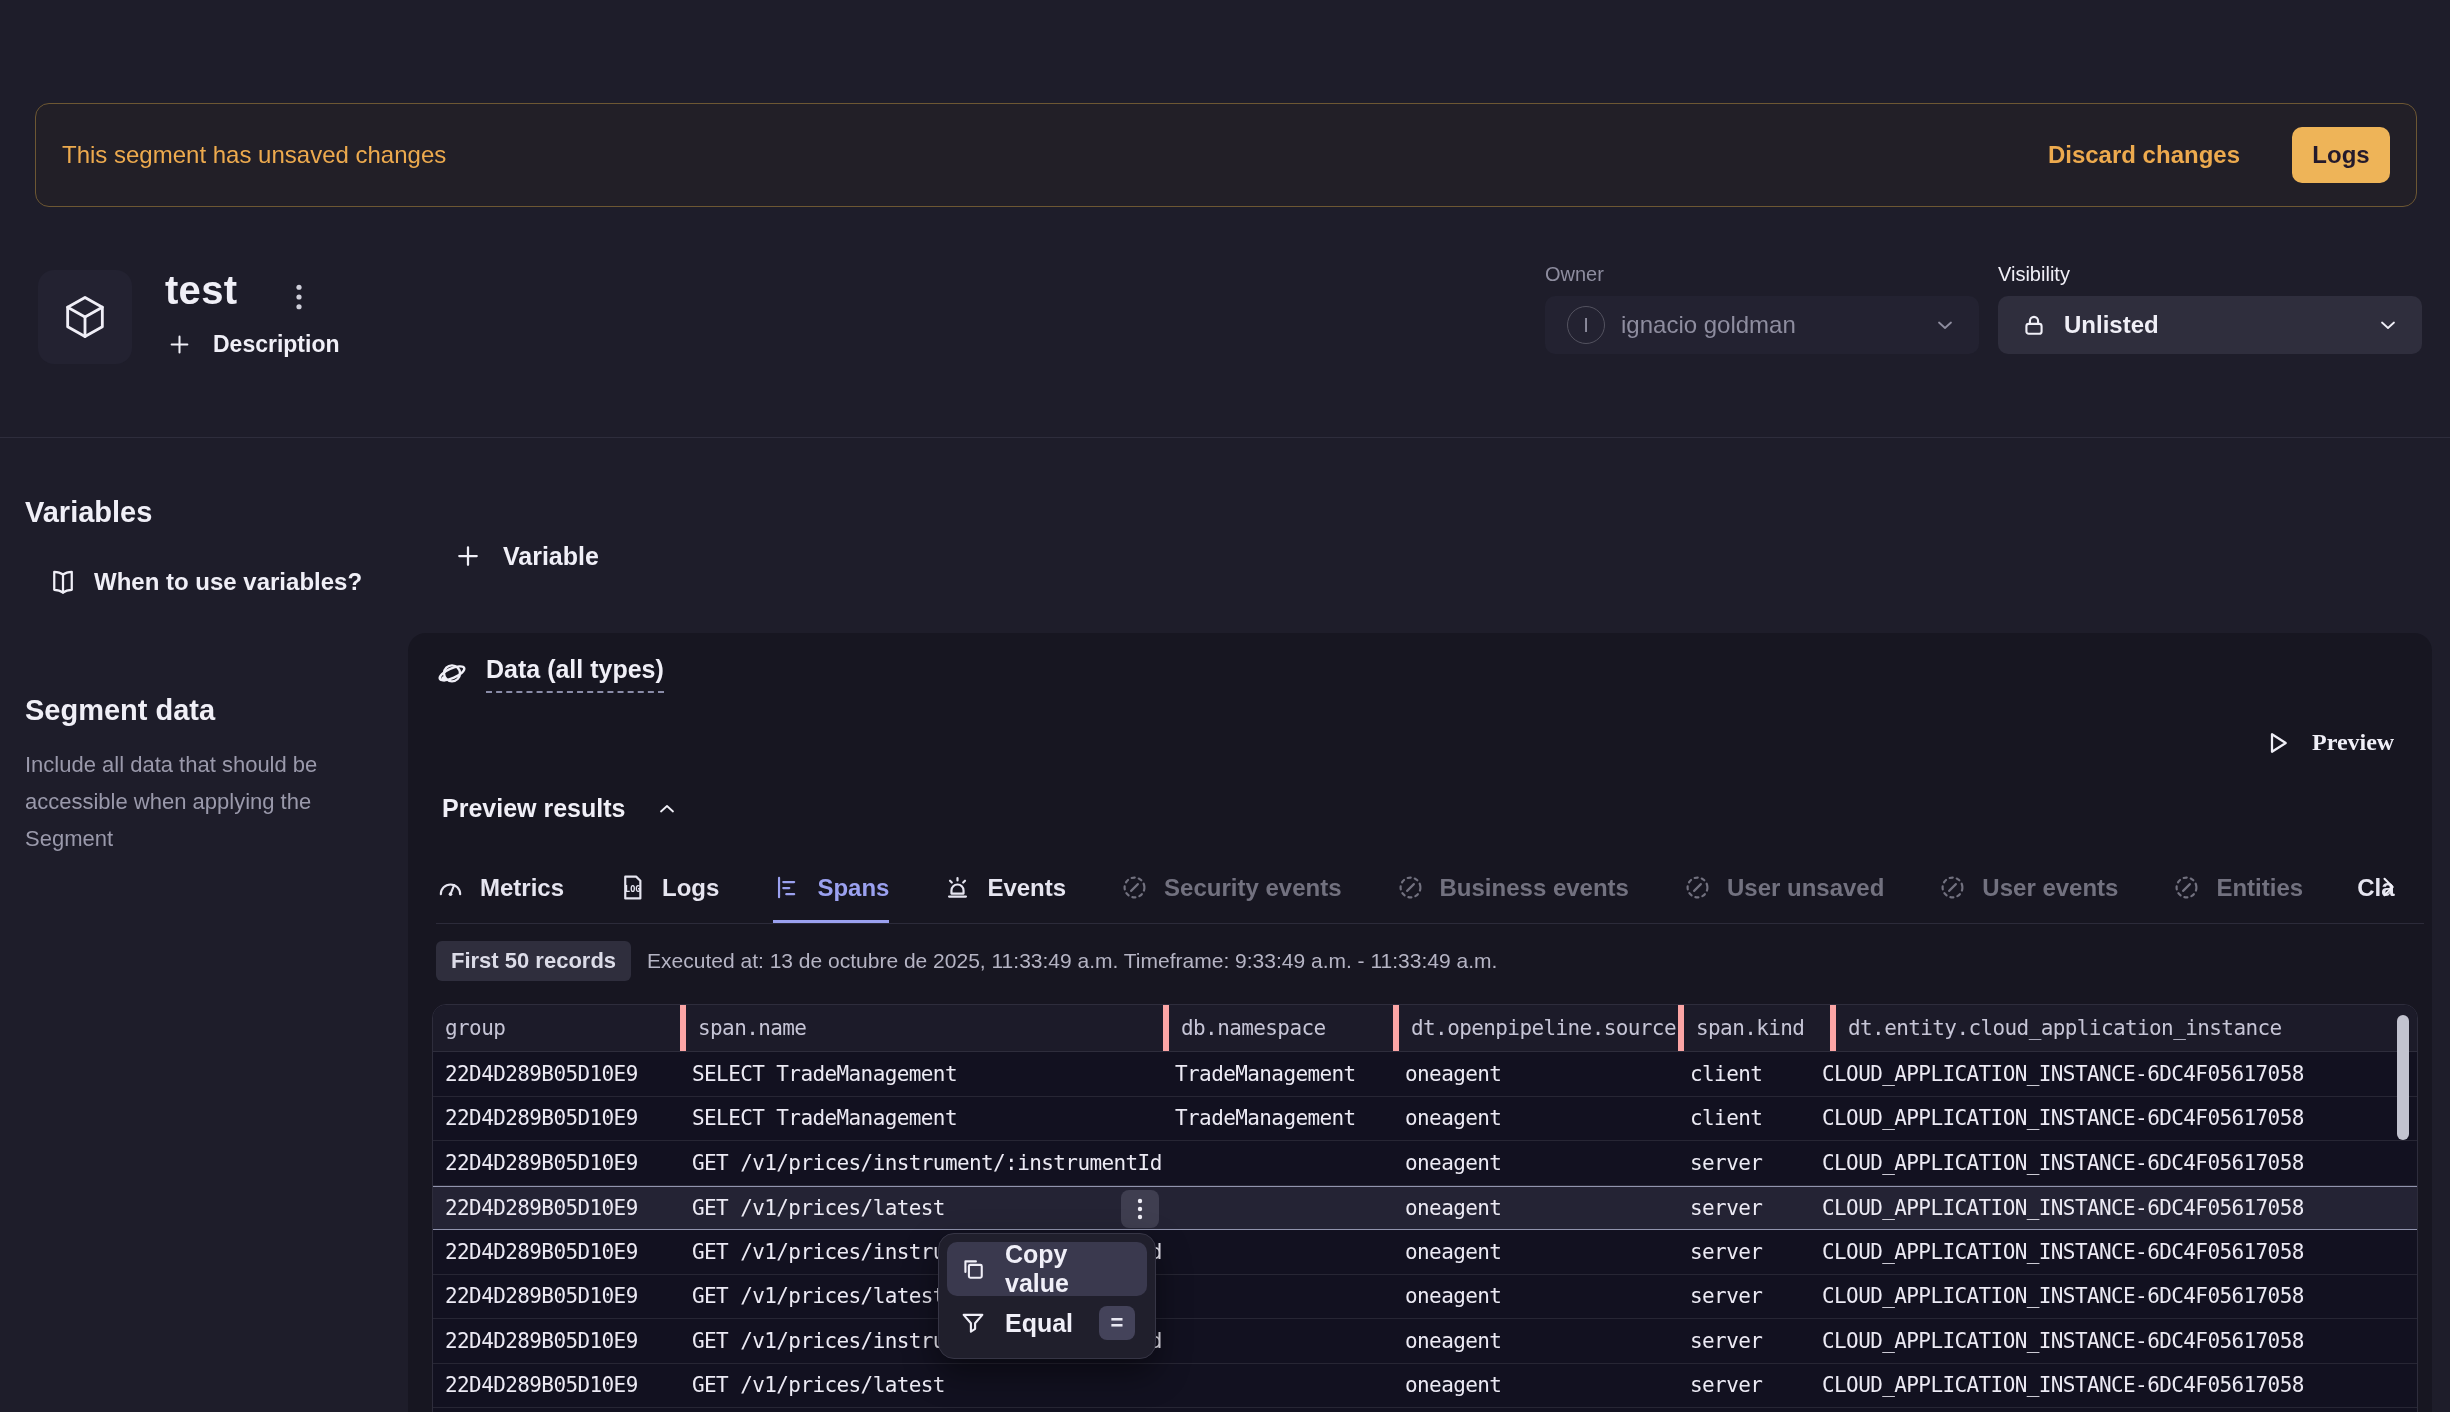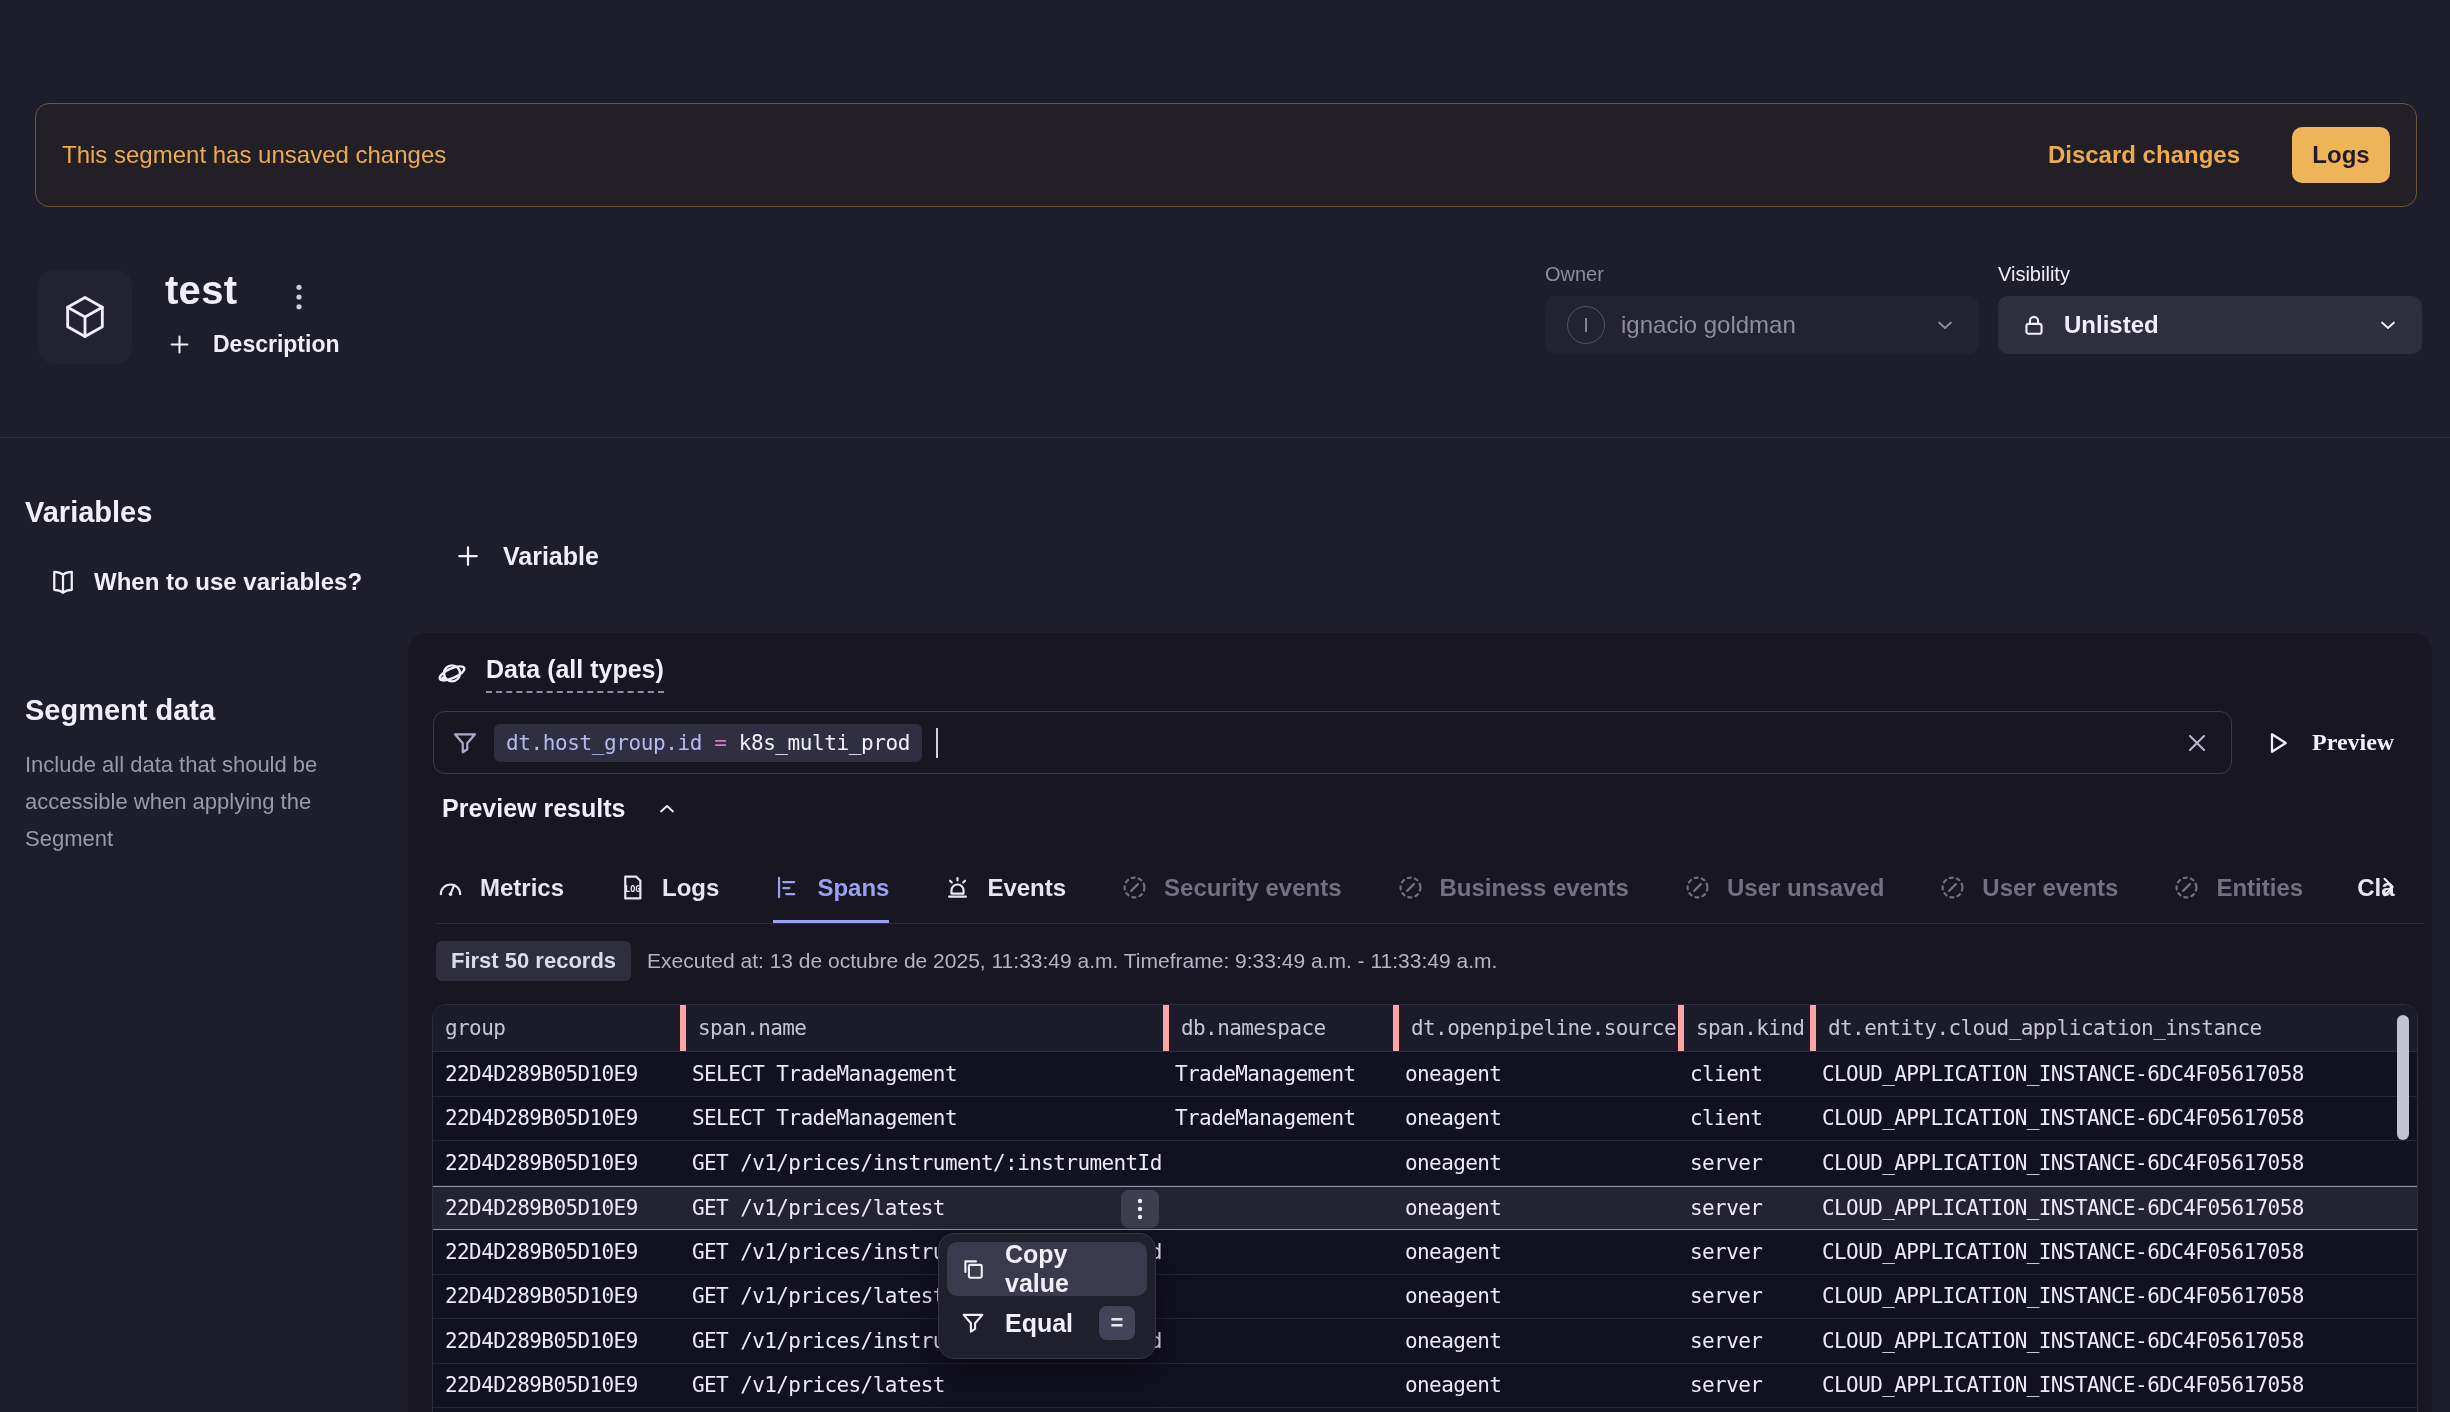--- a/index.html
+++ b/index.html
@@ -226,37 +226,20 @@
       <span>
         <svg class="ic" width="32" height="32" viewBox="0 0 24 24" stroke-width="1.7">
           <circle cx="12" cy="11.5" r="6"></circle>
           <ellipse cx="12" cy="11.5" rx="10" ry="3.6" transform="rotate(-24 12 11.5)"></ellipse>
           <circle cx="5.8" cy="15.6" r="1.9" fill="currentColor" stroke="none"></circle>
         </svg>
       </span>
       <span class="slabel">Data (all types)</span>
     </div>
 
-    <div class="filter-bar">
-      <span class="funnel">
-        <svg class="ic" width="30" height="30" viewBox="0 0 24 24" stroke-width="2">
-            <path d="M4 5h16l-6.2 7.2V17l-3.6 2.4v-7.2z"></path>
-          </svg>
-      </span>
-      <span class="chip">
-        <span class="k">dt.host_group.id</span><span class="o"> <span style="display:inline">=</span> </span><span class="v">k8s_multi_prod</span>
-      </span>
-      <span class="caret"></span>
-      <span class="spacer"></span>
-      <button class="clear-x">
-        <svg class="ic" width="28" height="28" viewBox="0 0 24 24" stroke-width="1.8">
-            <path d="M6 6l12 12M18 6 6 18"></path>
-          </svg>
-      </button>
-    </div>
     <button class="preview-btn">
       <span>
         <svg class="ic" width="30" height="30" viewBox="0 0 24 24" stroke-width="2">
             <path d="M8 5v14l11-7z"></path>
           </svg>
       </span>
       <span>Preview</span>
     </button>
 
     <button class="preview-results">
@@ -373,21 +356,21 @@
       <span class="exec-text">Executed at: 13 de octubre de 2025, 11:33:49 a.m. Timeframe: 9:33:49 a.m. - 11:33:49 a.m.</span>
     </div>
 
     <div class="table">
       <div class="thead" id="thead">
           <div class="th" style="width: 247px;">group</div>
           <div class="th" style="width: 483px;">span.name</div>
           <div class="th" style="width: 230px;">db.namespace</div>
           <div class="th" style="width: 285px;">dt.openpipeline.source</div>
           <div class="th" style="width: 132px;">span.kind</div>
-          <div class="th" style="width: 609px;">dt.entity.cloud_application_instance</div>
+          <div class="th" style="width: 609px; margin-left: 20px;">dt.entity.cloud_application_instance</div>
         </div>
       <div id="tbody">
           <div class="tr">
             <div class="td" style="width: 247px;">22D4D289B05D10E9</div>
             <div class="td" style="width: 483px;">SELECT TradeManagement</div>
             <div class="td" style="width: 230px;">TradeManagement</div>
             <div class="td" style="width: 285px;">oneagent</div>
             <div class="td" style="width: 132px;">client</div>
             <div class="td" style="width: 609px;">CLOUD_APPLICATION_INSTANCE-6DC4F05617058</div>
           </div>

